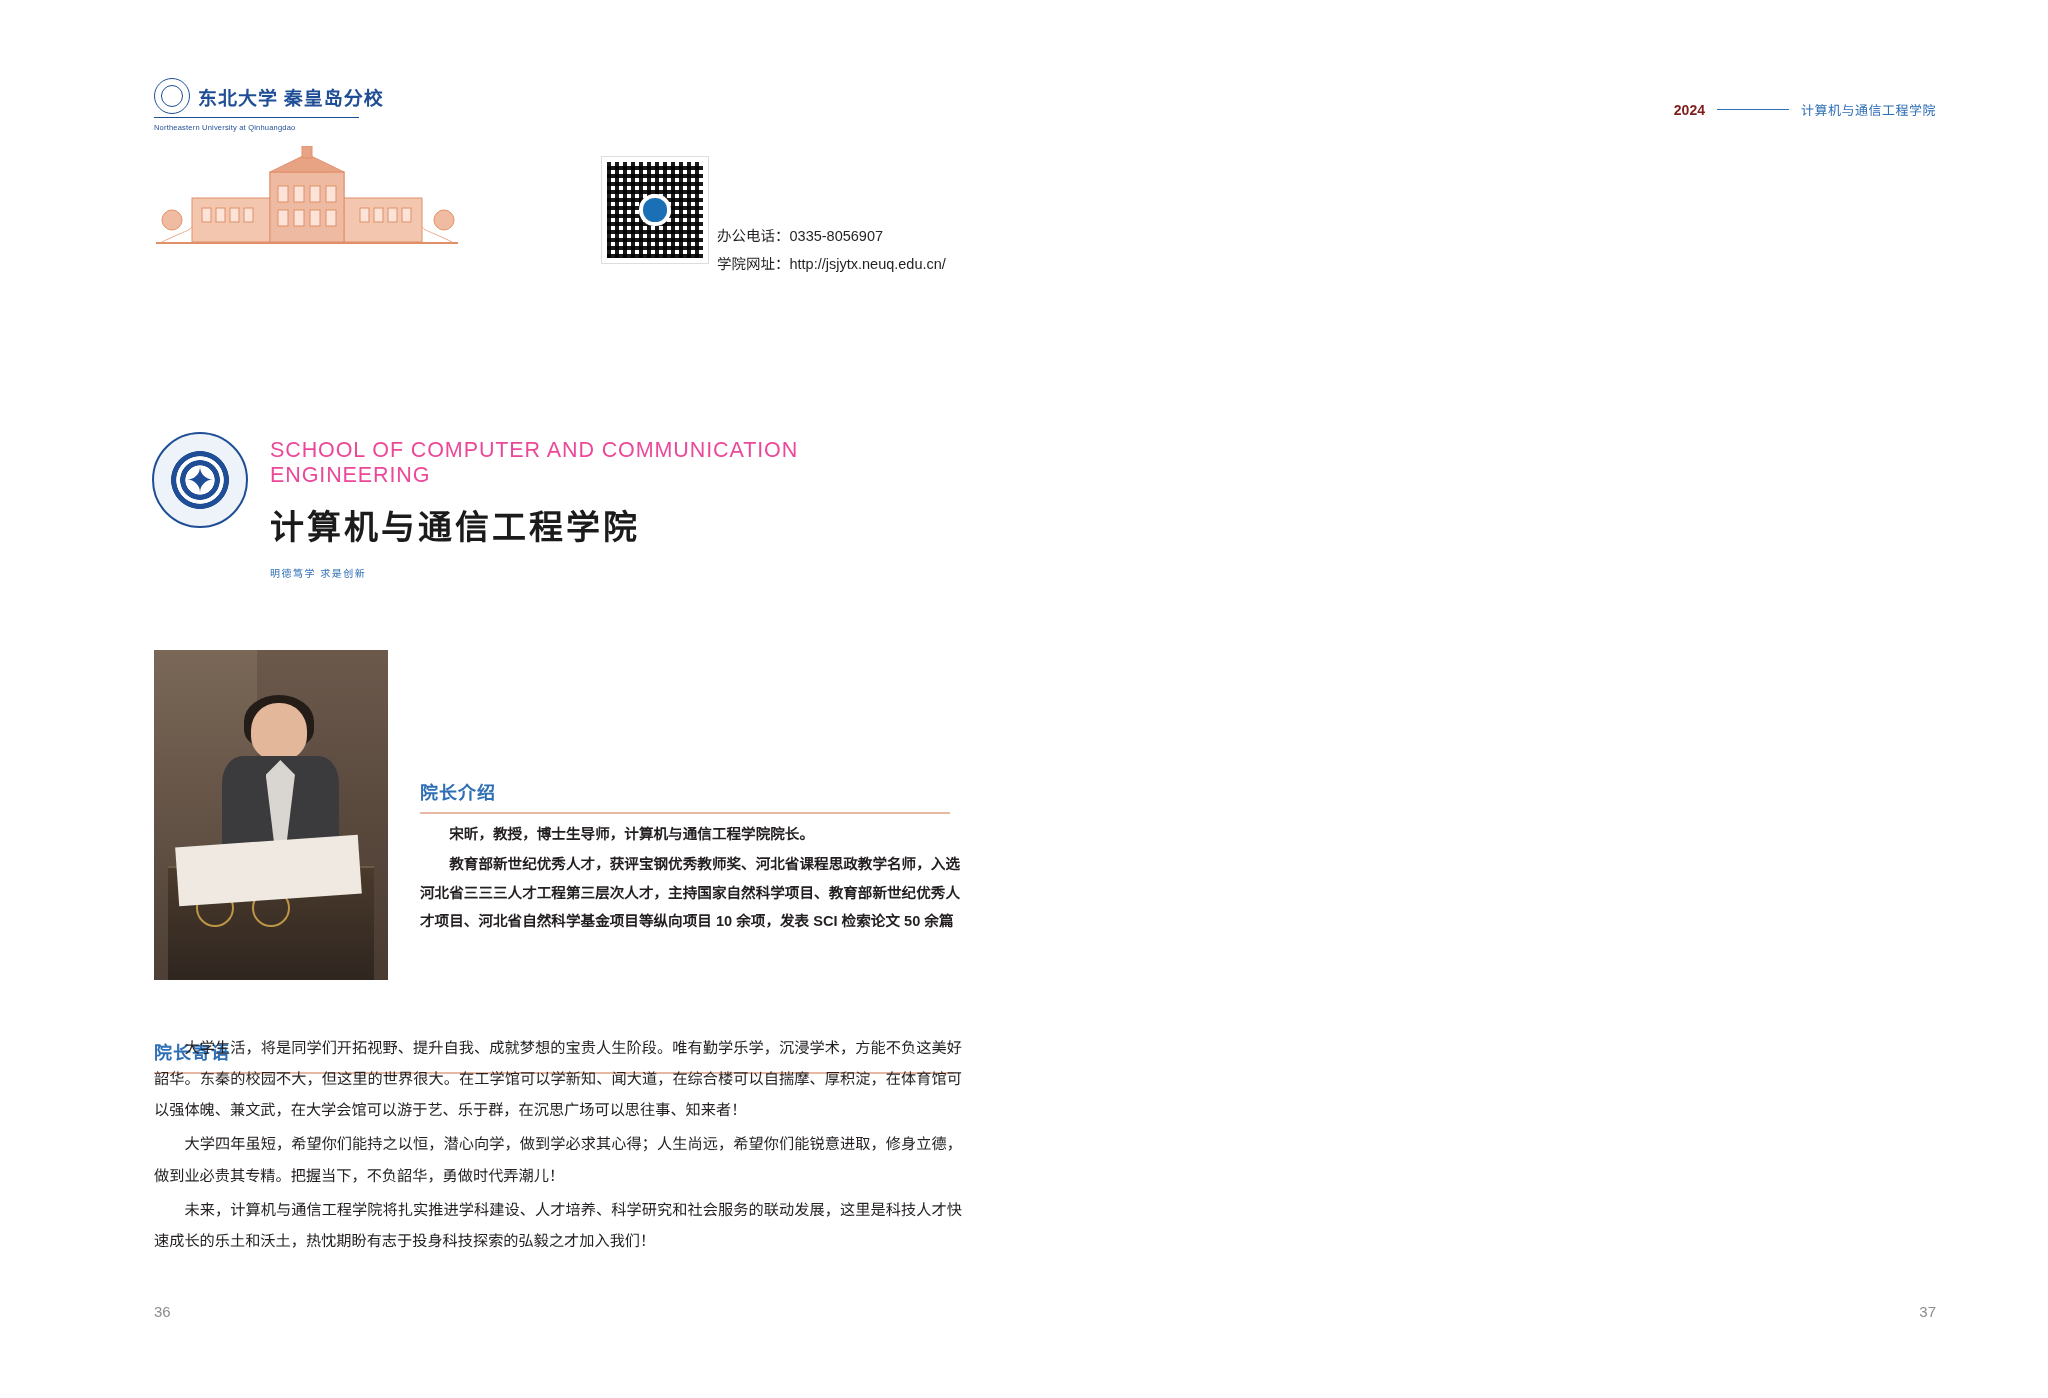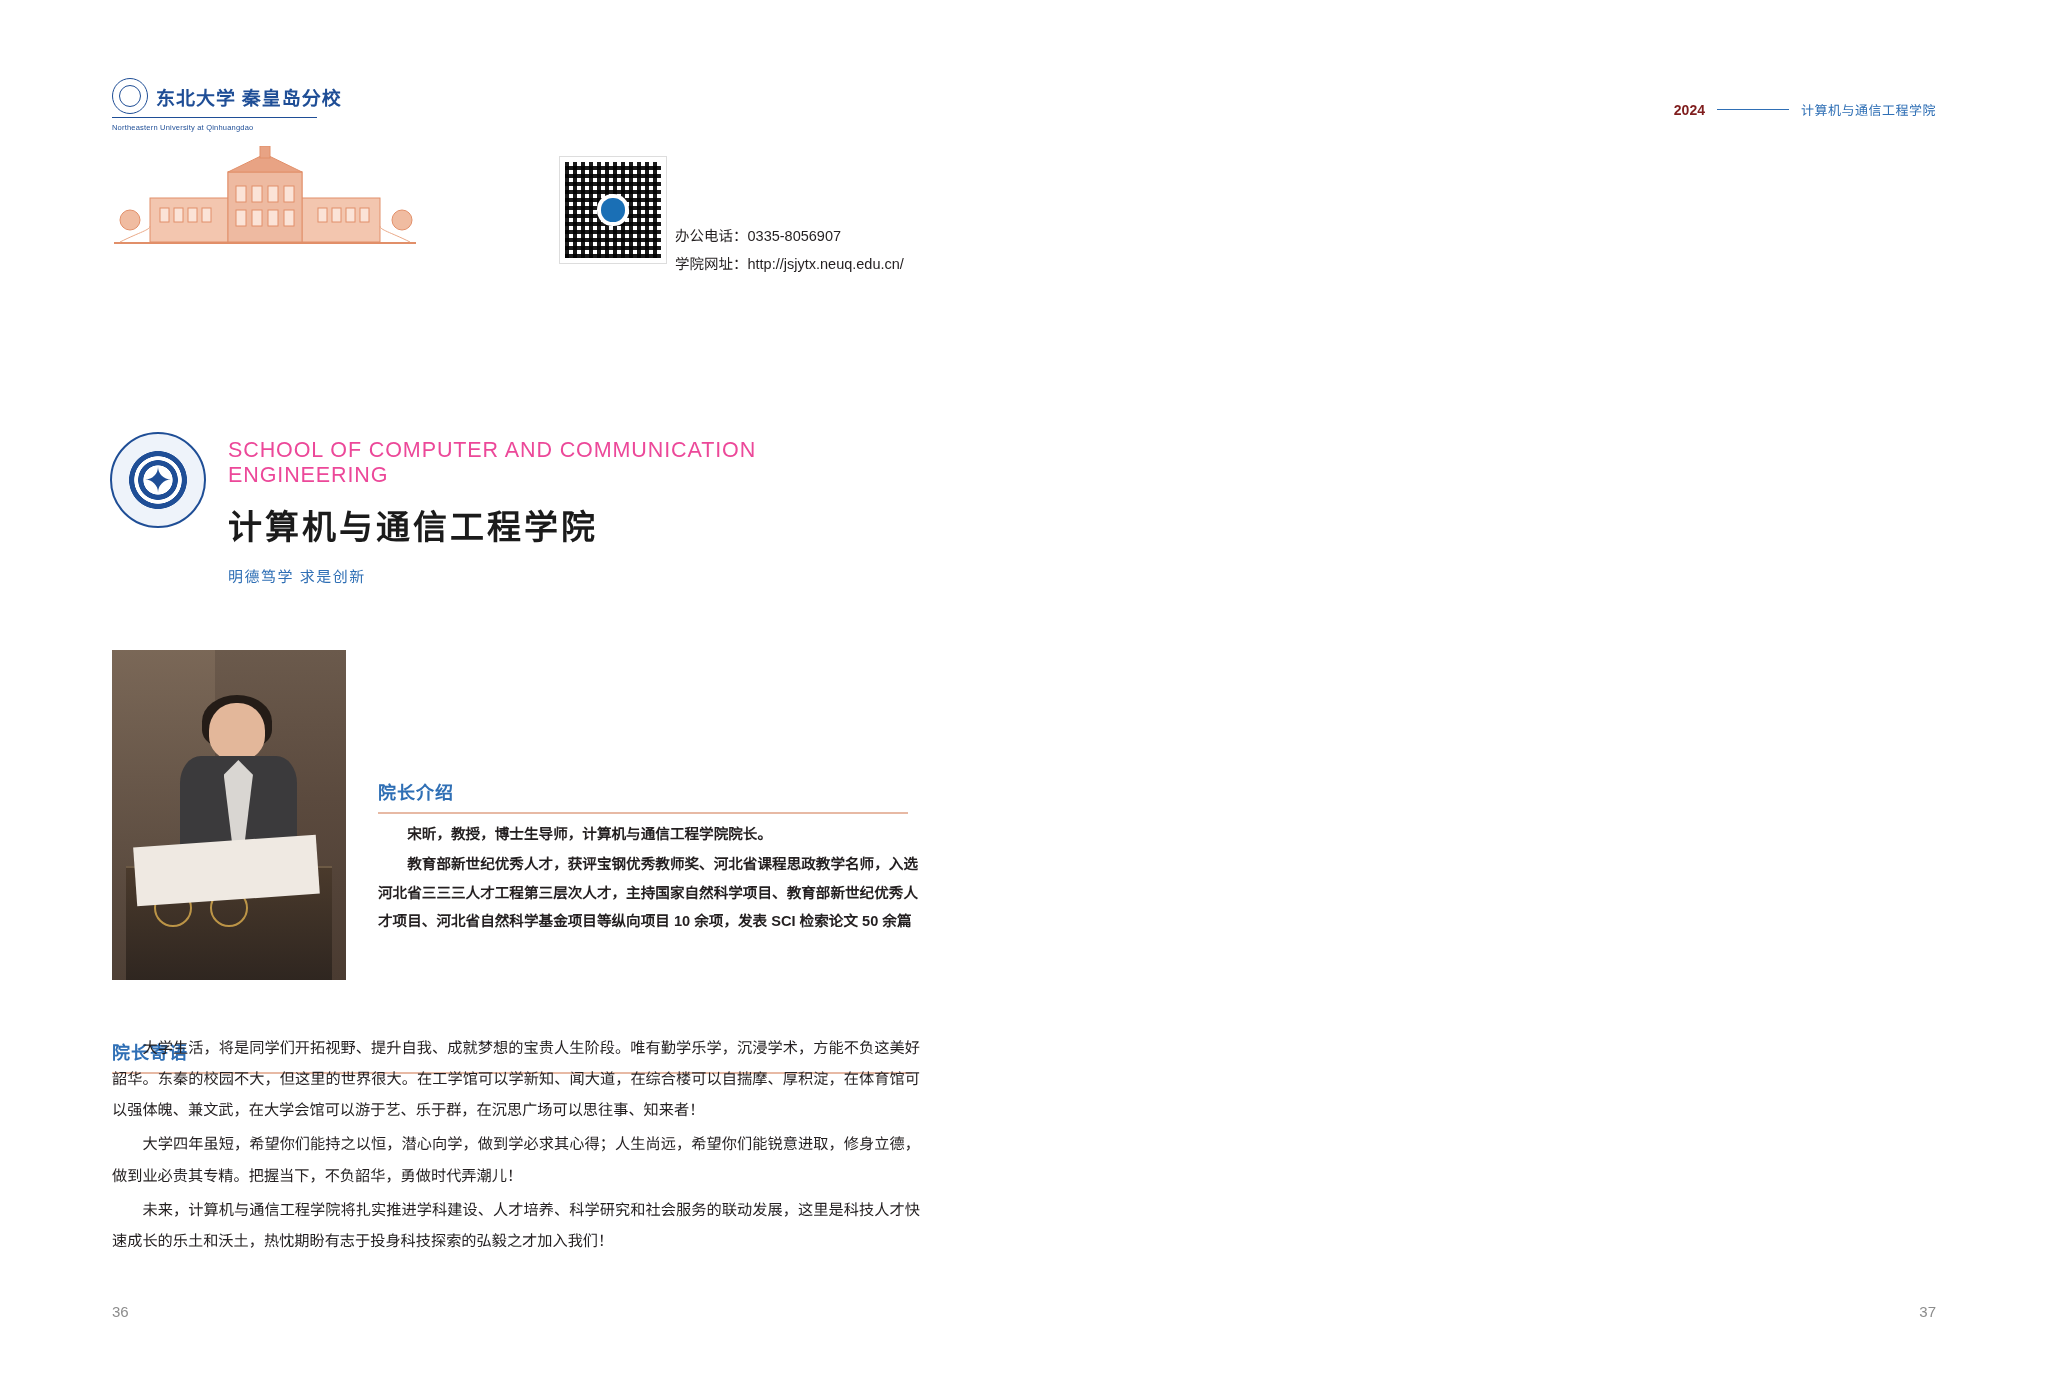--- a/index.html
+++ b/index.html
@@ -12,20 +12,21 @@
     height: 1398px;
     font-family: "Liberation Sans", "DejaVu Sans", sans-serif;
     color: #231f20;
     position: relative;
     overflow: hidden;
   }
   .spread {
     position: absolute;
     inset: 0;
     display: flex;
+    padding-left: 42px;
   }
   .page {
     position: relative;
     width: 1024px;
     height: 1398px;
     box-sizing: border-box;
   }
   .page-left  { padding: 0; }
   .page-right { padding: 0; }
 
@@ -116,21 +117,21 @@
     font-weight: 400;
   }
   .brand-cn {
     margin-top: 12px;
     font-size: 34px; font-weight: 700; letter-spacing: 3px;
     color: #1b1b1b;
     font-family: "Liberation Sans","DejaVu Sans",sans-serif;
   }
   .brand-motto {
     margin-top: 16px;
-    font-size: 15px; color: #2f6fb5; letter-spacing: 1.5px;
+    font-size: 10px; color: #2f6fb5; letter-spacing: 1.5px;
   }
 
   .dean-photo {
     position: absolute;
     left: 112px; top: 650px;
     width: 234px; height: 330px;
     overflow: hidden;
     background: #5a4a40;
   }
   .dean-photo .bg {

